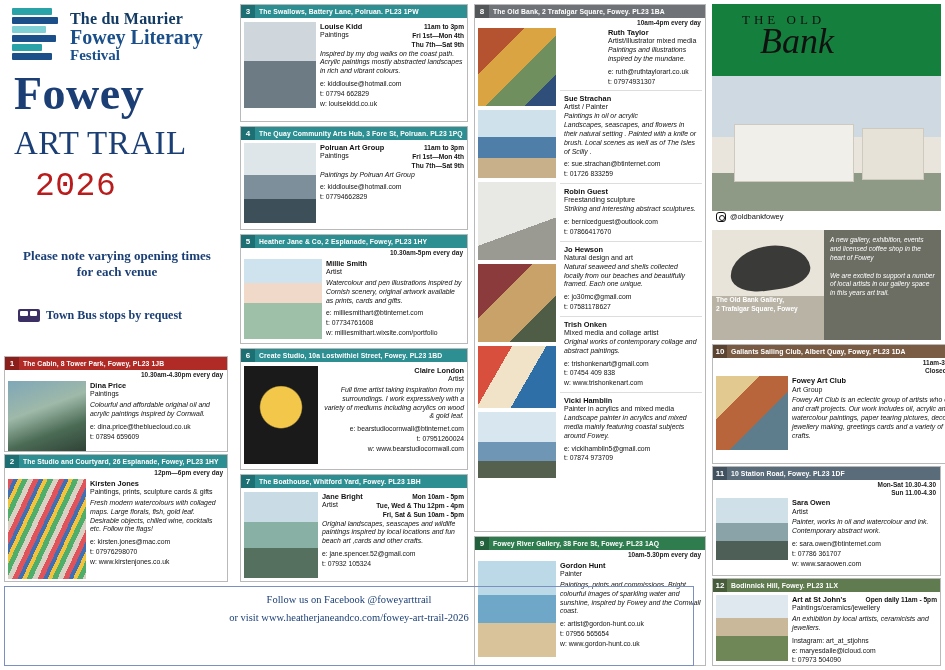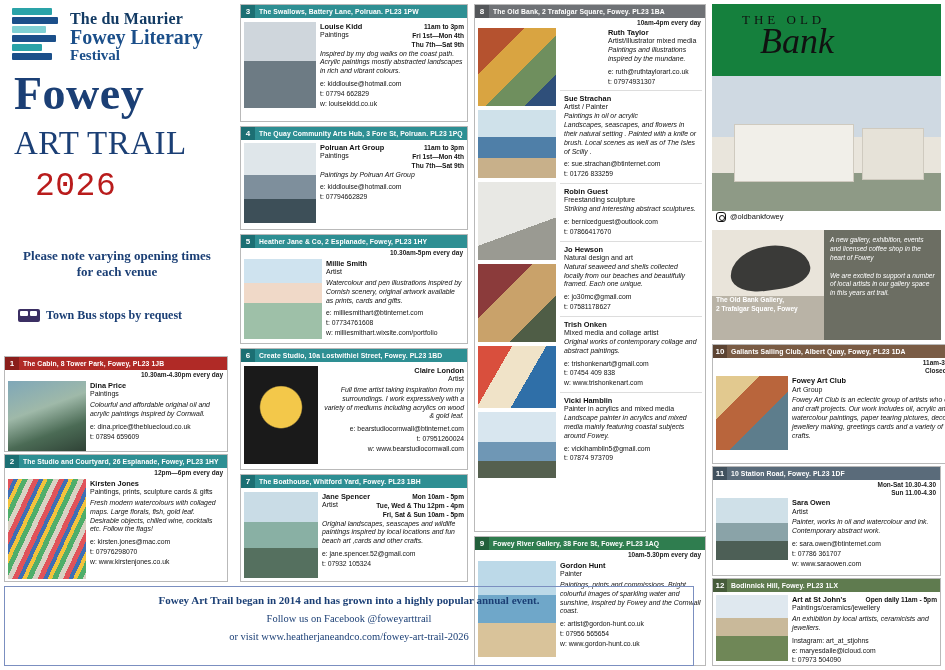--- a/index.html
+++ b/index.html
@@ -265,21 +265,21 @@
       <span class="addr">The Boathouse, Whitford Yard, Fowey. PL23 1BH</span>
     </div>
     <div class="cbody" style="padding-top:4px;">
       <div class="thumb" style="width:74px;height:86px;background:linear-gradient(180deg,#c9dce6 0 35%,#89b0a4 35% 65%,#55705f 65% 100%);"></div>
       <div class="info">
         <div style="float:right; text-align:right;" class="hrs">
           <div>Mon 10am - 5pm</div>
           <div>Tue, Wed &amp; Thu 12pm - 4pm</div>
           <div>Fri, Sat &amp; Sun 10am - 5pm</div>
         </div>
-        <div class="aname">Jane Spencer</div>
+        <div class="aname">Jane Bright</div>
         <div class="arole">Artist</div>
         <div class="clear"></div>
         <div class="adesc">Original landscapes, seascapes and wildlife paintings inspired by local locations and fun beach art ,cards and other crafts.</div>
         <div class="acontact">e: jane.spencer.52@gmail.com</div>
         <div class="acontact">t: 07932 105324</div>
       </div>
     </div>
   </div>
 
   <div class="card" style="left:474px; top:4px; width:232px; height:528px;">
@@ -450,18 +450,17 @@
         <div class="clear"></div>
         <div class="adesc">An exhibition by local artists, ceramicists and jewellers.</div>
         <div class="acontact">Instagram: art_at_stjohns</div>
         <div class="acontact">e: maryesdaile@icloud.com</div>
         <div class="acontact">t: 07973 504090</div>
       </div>
     </div>
   </div>
 
   <div class="banner">
-    <div class="b1">Fowey Art Trail began in 2014 and has grown into a highly popular annual event.</div>
     <div>Follow us on Facebook @foweyarttrail</div>
     <div>or visit www.heatherjaneandco.com/fowey-art-trail-2026</div>
   </div>
 
 </div>
 
 </body></html>

